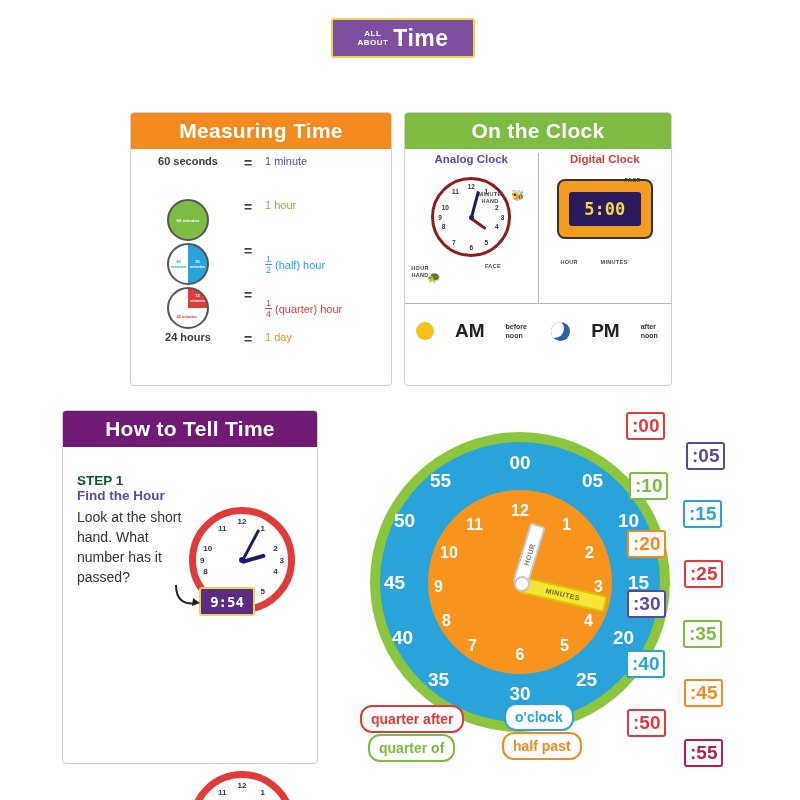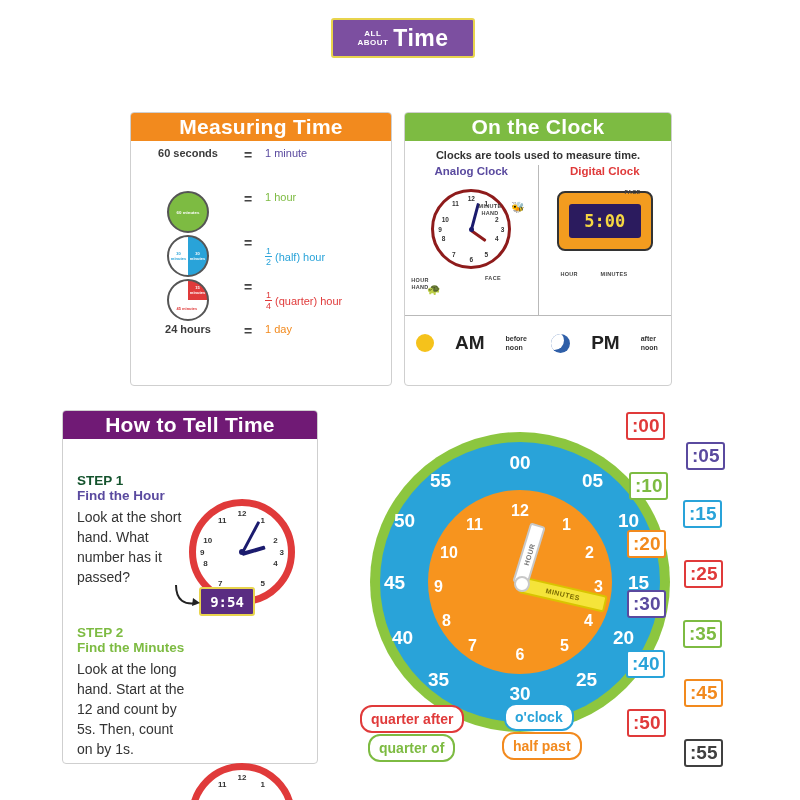--- a/index.html
+++ b/index.html
@@ -20,21 +20,21 @@
     color:#ffffff;font-size:8px;font-weight:bold;line-height:9px;text-align:center;
     letter-spacing:.5px;
   }
   #title-banner .big{
     color:#ffffff;font-size:23px;font-weight:bold;letter-spacing:.5px;
   }
 
   
   .card{background:#ffffff;border:1px solid #cfcfcf;border-radius:4px;}
   .card-head{
-    height:28px;display:flex;align-items:center;justify-content:center;
+    height:36px;display:flex;align-items:center;justify-content:center;
     color:#ffffff;font-size:21px;font-weight:bold;letter-spacing:.3px;
   }
 
   
   #measuring-card{left:130px;top:112px;width:260px;height:272px;}
   #measuring-head{background:#f28a1e;border-radius:3px 3px 0 0;}
   .mrow{display:flex;height:44px;padding-left:14px;}
   .mrow .left{width:86px;text-align:center;font-size:11px;font-weight:bold;color:#3b3b3b;}
   .mrow .eq{width:34px;text-align:center;font-size:14px;font-weight:bold;color:#444;}
   .mrow .right{font-size:11px;font-weight:normal;}
@@ -197,21 +197,20 @@
 
   <div class="mrow">
     <div class="left">24 hours</div>
     <div class="eq">=</div>
     <div class="right" style="color:#f28a1e;">1 day</div>
   </div>
 </div>
 
 <div class="abs card" id="clockcard">
   <div class="card-head" id="clockcard-head">On the Clock</div>
-  <div id="clock-sub">Clocks are tools used to measure time.</div>
 
   <div id="clock-cols">
 
     <div class="ccol left">
       <h4 style="color:#5a4a9f;">Analog Clock</h4>
       <div class="analog-face">
         <div class="num" style="left:50%;top:3px;transform:translateX(-50%);">12</div>
         <div class="num" style="left:68%;top:8px;">1</div>
         <div class="num" style="left:82%;top:24px;">2</div>
         <div class="num" style="right:4px;top:50%;transform:translateY(-50%);">3</div>
@@ -291,25 +290,20 @@
     <div class="hand" style="width:24px;height:4px;background:#1b1b6e;transform:rotate(-16deg);"></div>
     <div style="position:absolute;left:50%;top:50%;width:6px;height:6px;margin:-3px 0 0 -3px;border-radius:50%;background:#1b1b6e;"></div>
   </div>
 
   <div class="abs" id="digital-927" style="left:136px;top:176px;">9:54</div>
   <svg class="abs" style="left:110px;top:170px;" width="30" height="30" viewBox="0 0 30 30">
     <path d="M3 4 C3 20, 12 24, 24 22" fill="none" stroke="#222" stroke-width="2"></path>
     <path d="M20 17 L27 22 L19 25 Z" fill="#222"></path>
   </svg>
 
-  <div class="abs" style="left:14px;top:214px;width:110px;">
-    <div class="step-title" style="color:#7dbb42;">STEP 2</div>
-    <div class="step-title" style="color:#7dbb42;">Find the Minutes</div>
-    <div class="step-body" style="margin-top:4px;">Look at the long hand. Start at the 12 and count by 5s. Then, count on by 1s.</div>
-  </div>
 
   <div class="abs redclock" style="left:126px;top:218px;">
     <div class="num" style="left:50%;top:3px;transform:translateX(-50%);">12</div>
     <div class="num" style="left:70%;top:10px;">1</div>
 
     <div class="num" style="left:24%;top:10px;">11</div>
 
   </div>
 </div>
 
@@ -357,18 +351,18 @@
 <div class="chip" style="left:686px;top:442px;color:#5a4a9f;"><span>:05</span></div>
 <div class="chip" style="left:629px;top:472px;color:#7dbb42;"><span>:10</span></div>
 <div class="chip" style="left:683px;top:500px;color:#29a3d9;"><span>:15</span></div>
 <div class="chip" style="left:627px;top:530px;color:#f28a1e;"><span>:20</span></div>
 <div class="chip" style="left:684px;top:560px;color:#e03a3a;"><span>:25</span></div>
 <div class="chip" style="left:627px;top:590px;color:#5a4a9f;"><span>:30</span></div>
 <div class="chip" style="left:683px;top:620px;color:#7dbb42;"><span>:35</span></div>
 <div class="chip" style="left:626px;top:650px;color:#29a3d9;"><span>:40</span></div>
 <div class="chip" style="left:684px;top:679px;color:#f28a1e;"><span>:45</span></div>
 <div class="chip" style="left:627px;top:709px;color:#e03a3a;"><span>:50</span></div>
-<div class="chip" style="left:684px;top:739px;color:#404040;"><span>:55</span></div>
+<div class="chip" style="left:684px;top:739px;color:#be185d;"><span>:55</span></div>
 
 <div class="phrase" style="left:360px;top:705px;color:#e03a3a;"><span>quarter after</span></div>
 <div class="phrase" style="left:504px;top:703px;color:#29a3d9;"><span>o'clock</span></div>
 <div class="phrase" style="left:368px;top:734px;color:#7dbb42;"><span>quarter of</span></div>
 <div class="phrase" style="left:502px;top:732px;color:#f28a1e;"><span>half past</span></div>
 
 </body></html>

